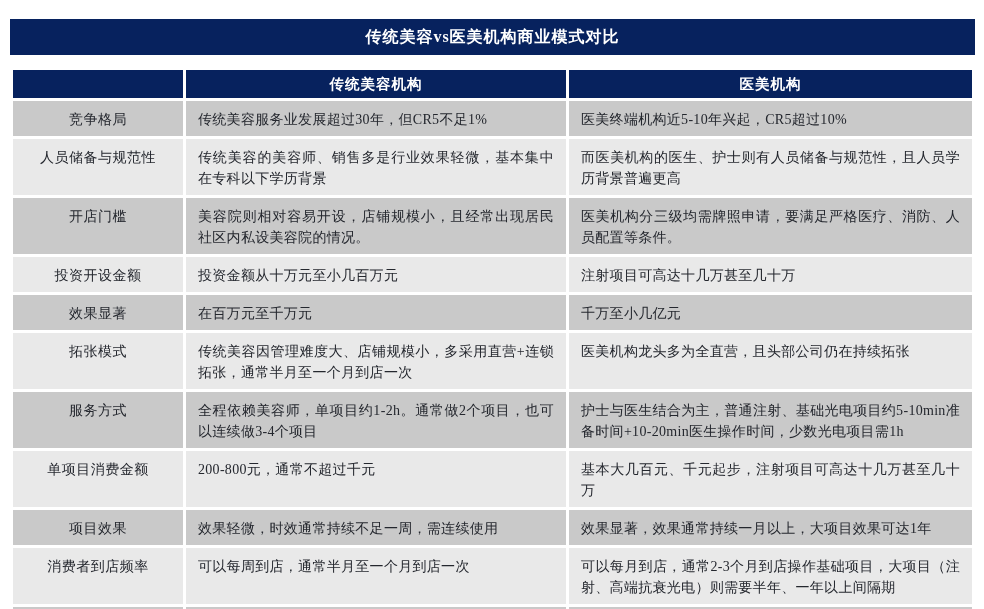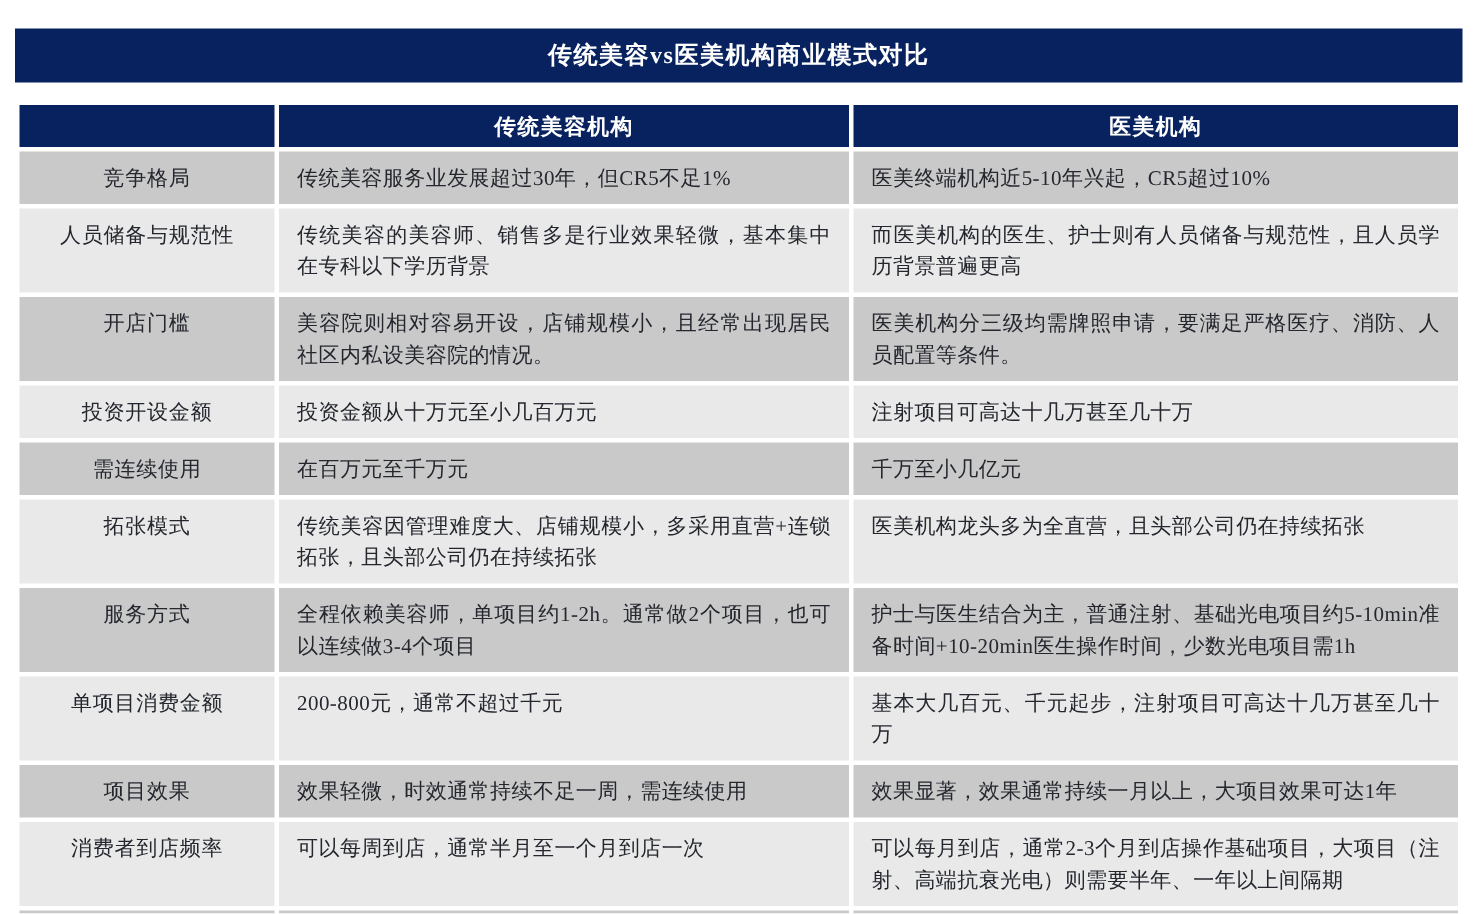--- a/index.html
+++ b/index.html
@@ -112,27 +112,27 @@
     <th>开店门槛</th>
     <td><span>美容院则相对容易开设，店铺规模小，且经常出现居民社区内私设美容院的情况。</span></td>
     <td><span>医美机构分三级均需牌照申请，要满足严格医疗、消防、人员配置等条件。</span></td>
   </tr>
         <tr class="light">
     <th>投资开设金额</th>
     <td><span>投资金额从十万元至小几百万元</span></td>
     <td><span>注射项目可高达十几万甚至几十万</span></td>
   </tr>
         <tr class="dark">
-    <th>需连续使用</th>
+    <th>效果显著</th>
     <td><span>在百万元至千万元</span></td>
     <td><span>千万至小几亿元</span></td>
   </tr>
         <tr class="light">
     <th>拓张模式</th>
-    <td><span>传统美容因管理难度大、店铺规模小，多采用</span><span class="u">直营+连锁</span><span>拓张，且头部公司仍在持续拓张</span></td>
+    <td><span>传统美容因管理难度大、店铺规模小，多采用</span><span class="u">直营+连锁</span><span>拓张，通常半月至一个月到店一次</span></td>
     <td><span>医美机构龙头多为</span><span class="u">全直营</span><span>，且头部公司仍在持续拓张</span></td>
   </tr>
         <tr class="dark">
     <th>服务方式</th>
     <td><span>全程依赖美容师，单项目约1-2h。通常做2个项目，也可以连续做3-4个项目</span></td>
     <td><span>护士与医生结合为主，普通注射、基础光电项目约5-10min准备时间+10-20min医生操作时间，少数光电项目需1h</span></td>
   </tr>
         <tr class="light">
     <th>单项目消费金额</th>
     <td><span>200-800元，通常不超过千元</span></td>

